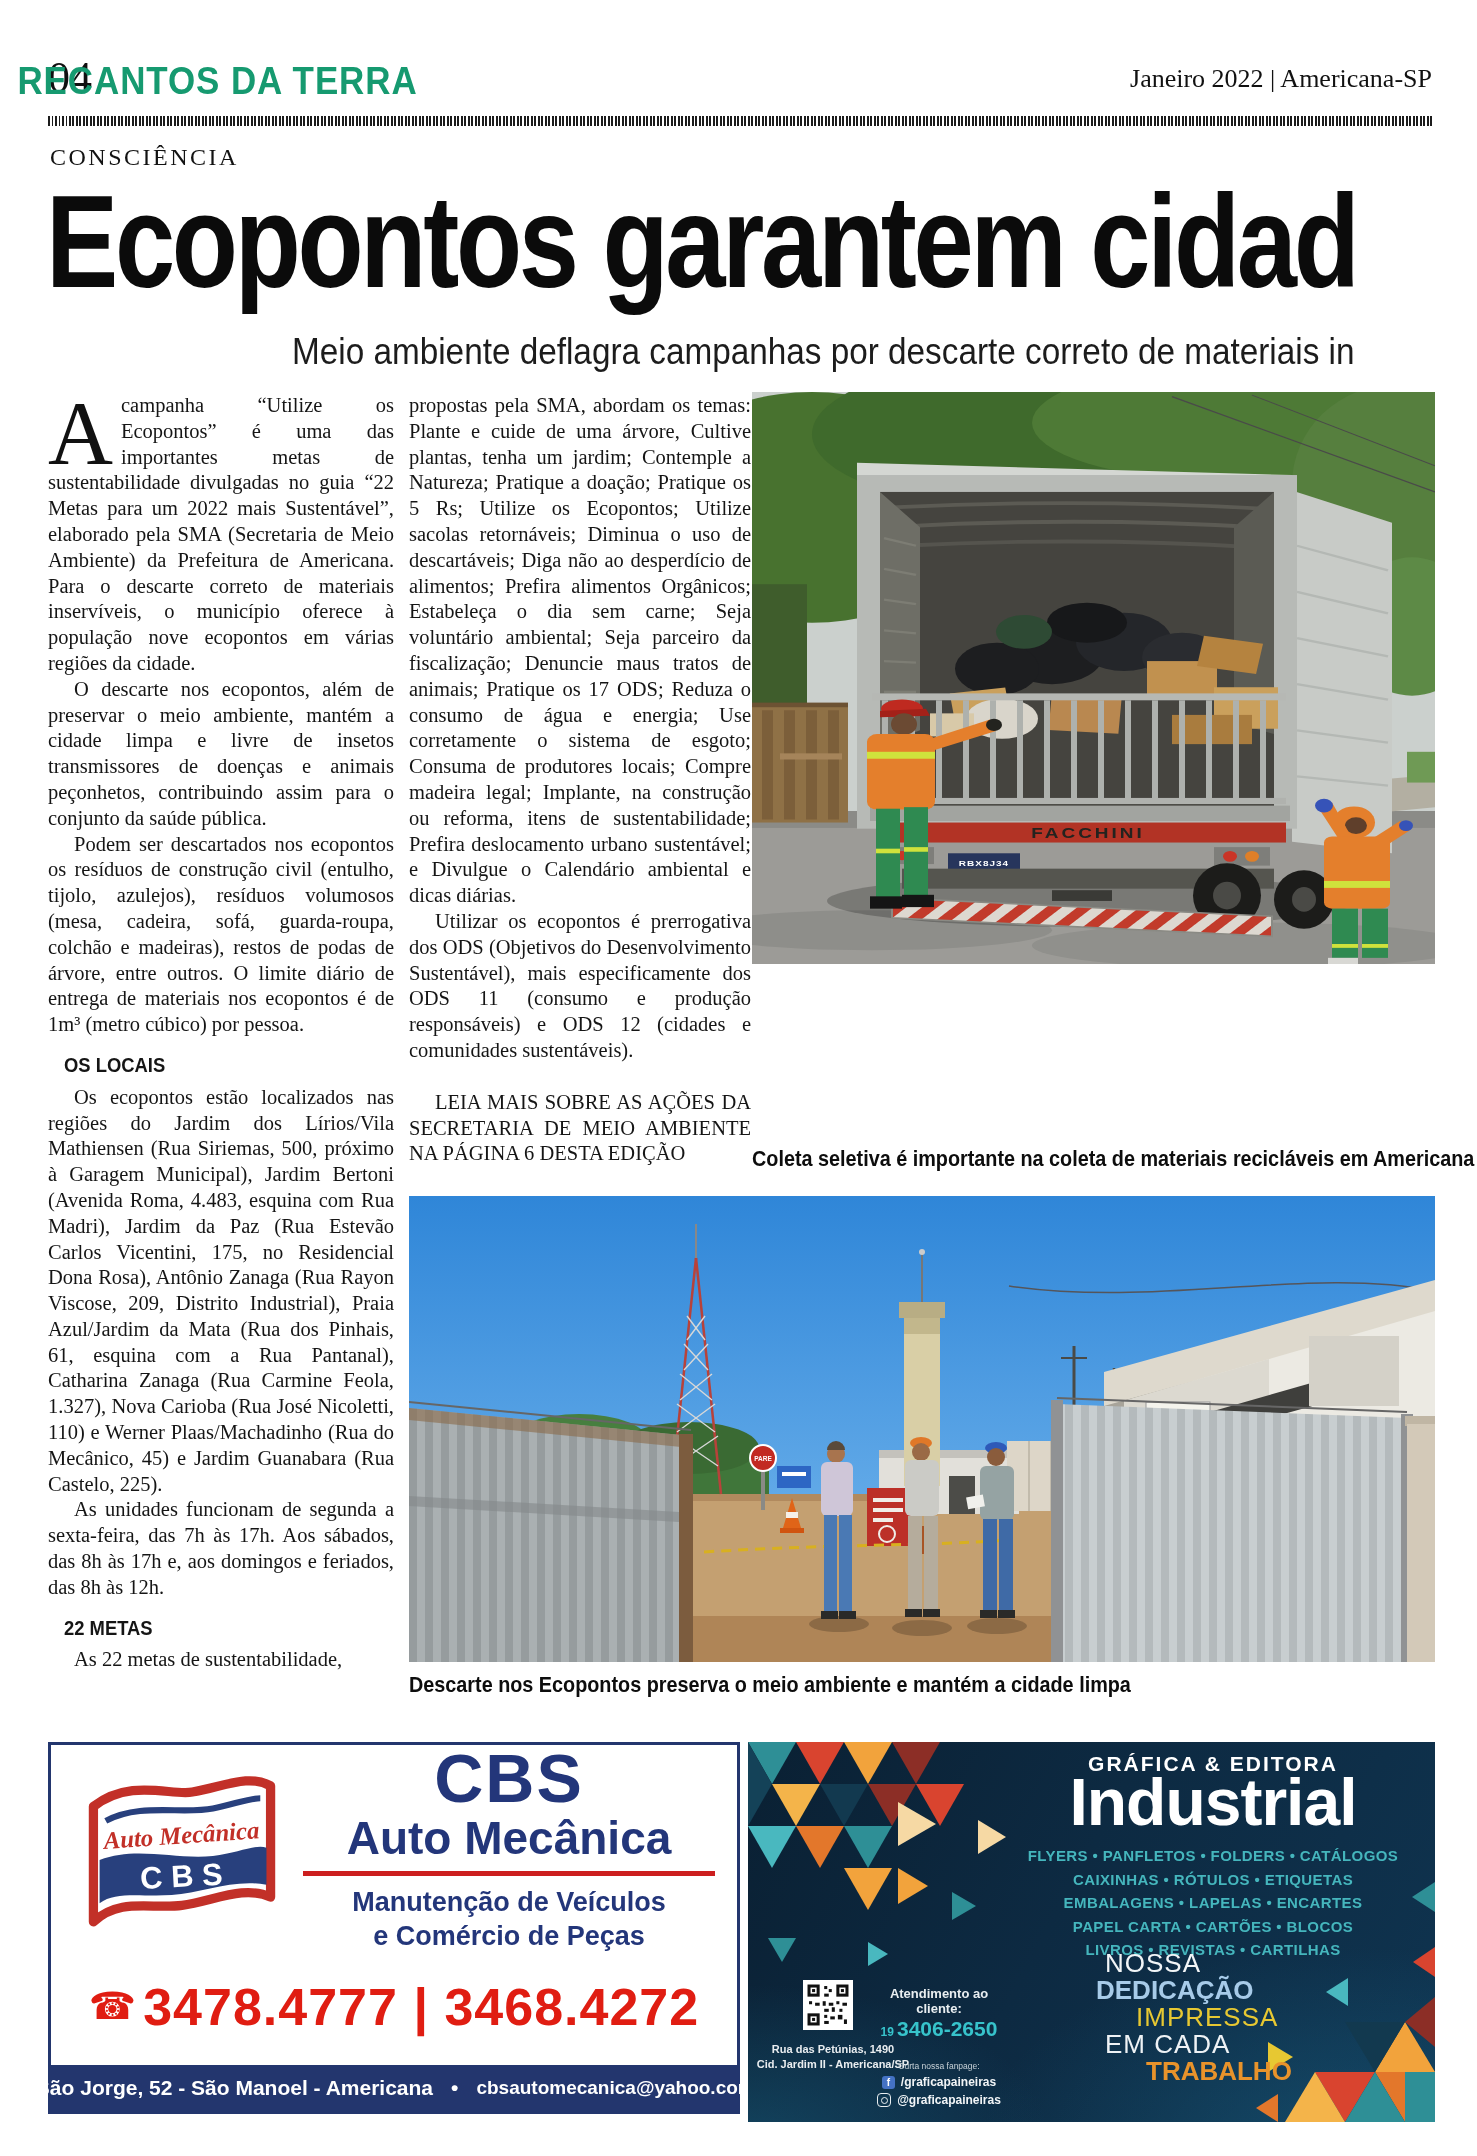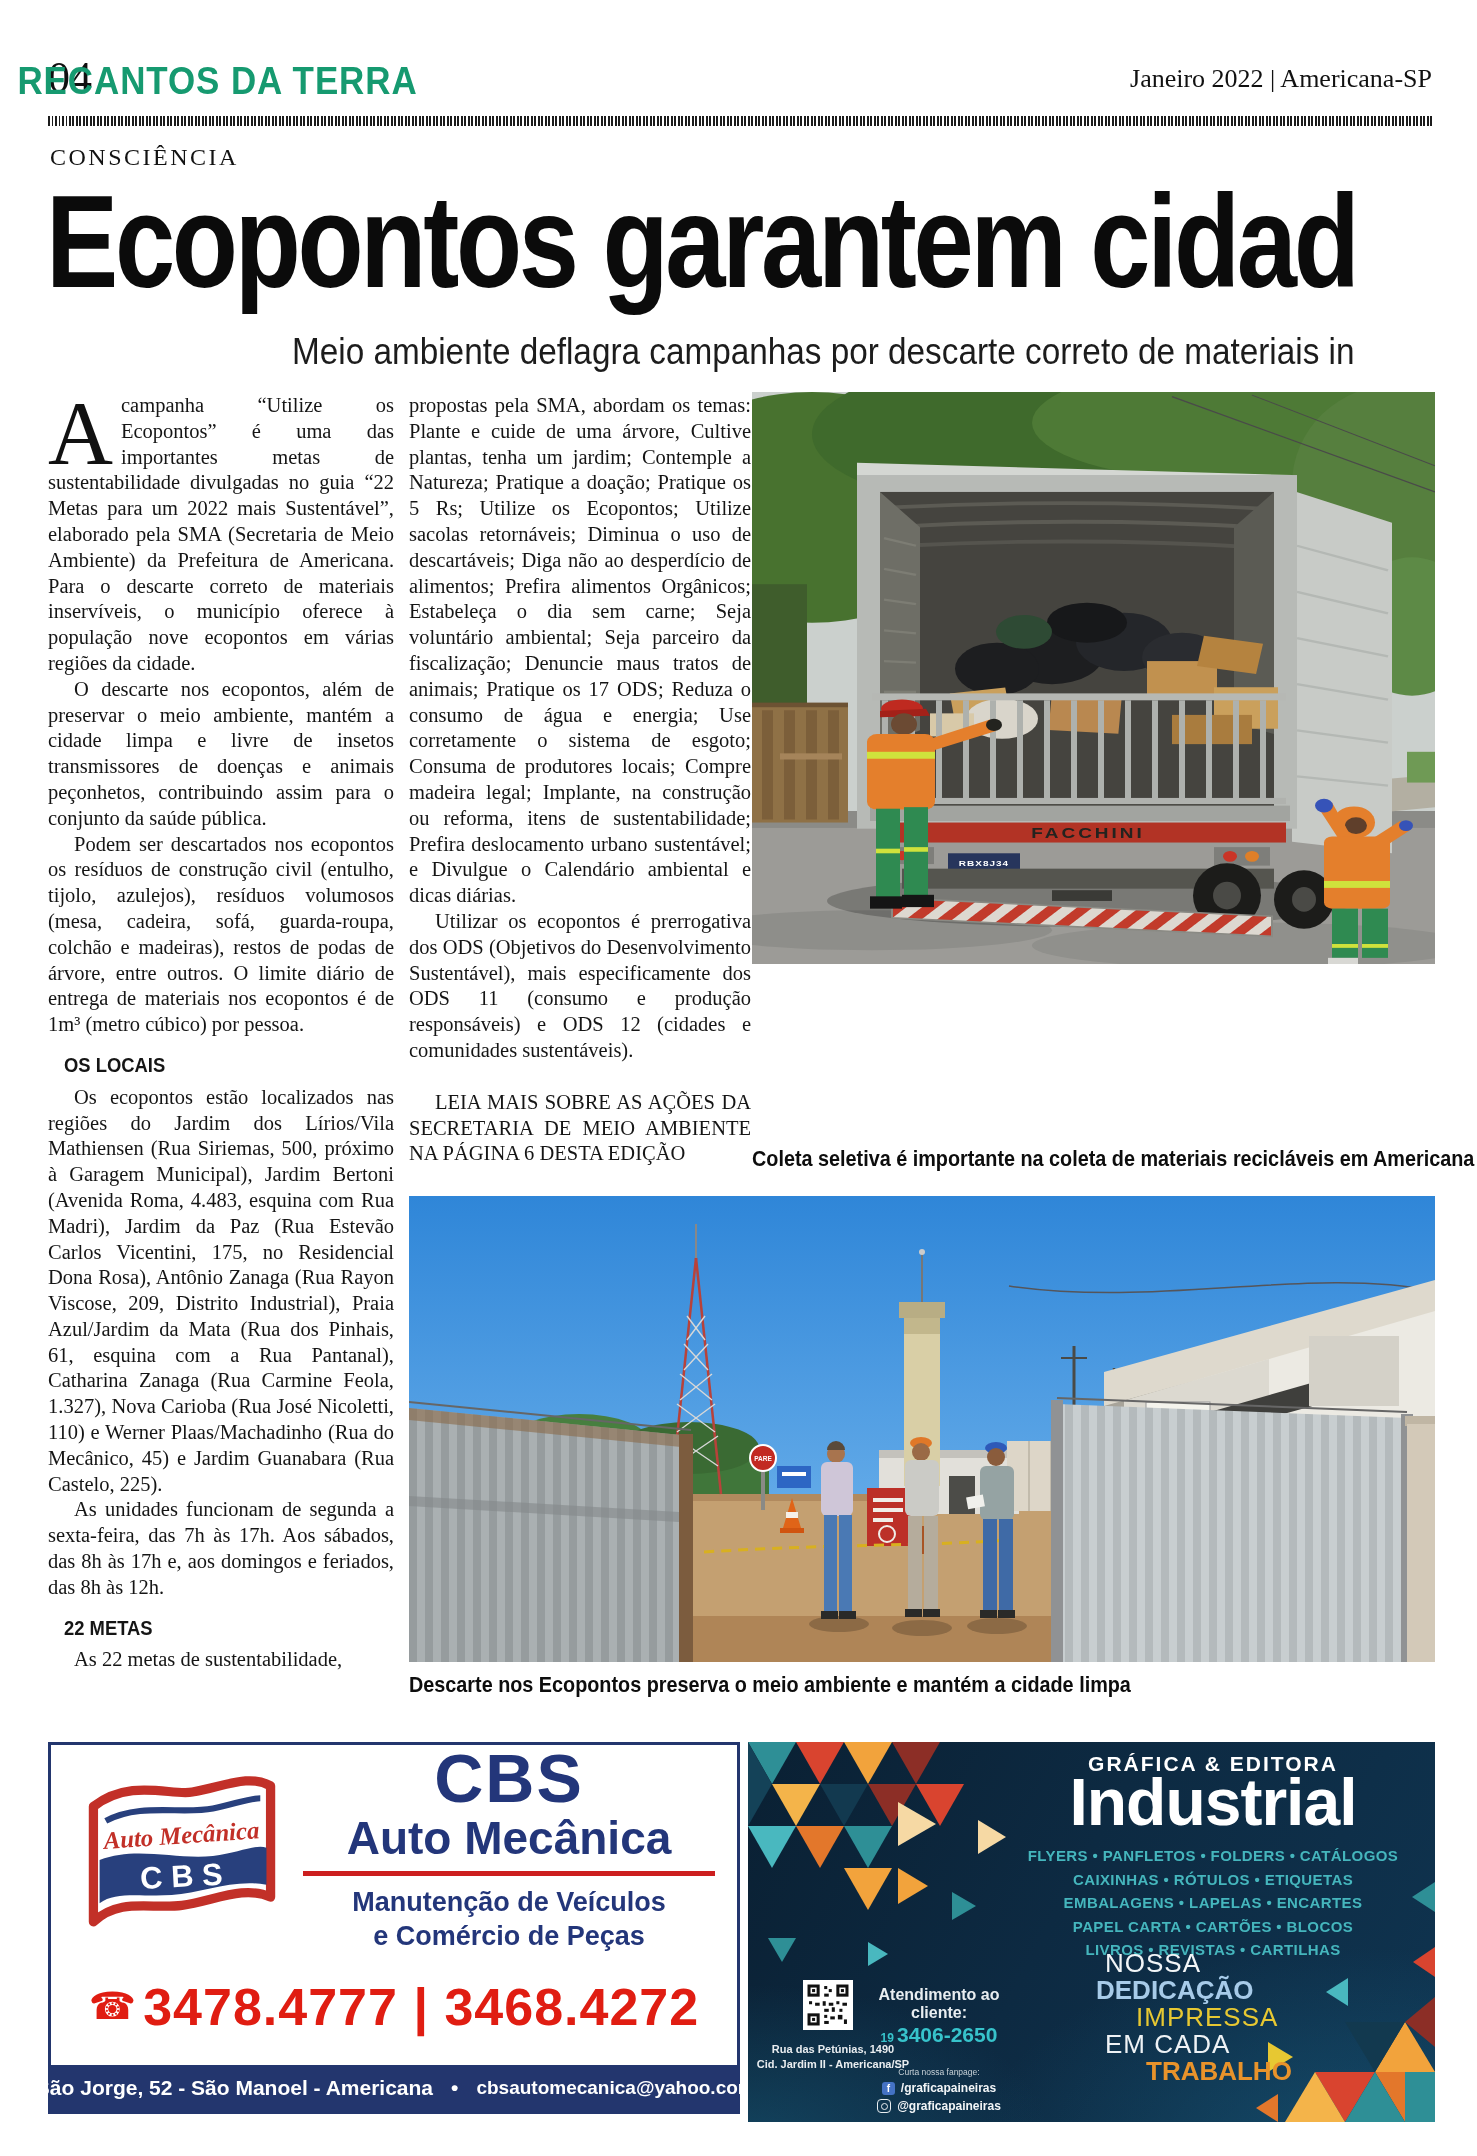--- a/index.html
+++ b/index.html
@@ -84,21 +84,21 @@
   .pn-s2{left:348px;top:233px;font-size:26px;font-weight:700;color:#a7cbe9;}
   .pn-s3{left:388px;top:260px;font-size:26px;font-weight:400;color:#e7c832;letter-spacing:1px;}
   .pn-s4{left:357px;top:287px;font-size:26px;font-weight:400;color:#eef2f5;letter-spacing:1px;}
   .pn-s5{left:398px;top:314px;font-size:26px;font-weight:700;color:#e8932b;}
   .pn-qr{position:absolute;left:55px;top:238px;width:50px;height:50px;background:#fff;padding:3px;box-sizing:border-box;}
   .pn-qr svg{display:block;width:100%;height:100%;}
   .pn-addr{position:absolute;left:5px;top:300px;width:160px;text-align:center;color:#e9edf0;
     font-family:"Liberation Sans",sans-serif;font-weight:700;font-size:11px;line-height:15px;}
   .pn-contact{position:absolute;left:118px;top:244px;width:146px;text-align:center;
     font-family:"Liberation Sans",sans-serif;color:#e9eef1;}
-  .pn-cl{font-size:16px;font-weight:700;}
+  .pn-cl{font-size:13px;font-weight:700;}
   .pn-phone{margin-top:2px;color:#37c3cb;font-weight:700;font-size:21px;line-height:22px;}
   .pn-phone .ddd{font-size:12px;font-weight:700;padding-right:3px;}
   .pn-fan{margin-top:18px;font-size:8.5px;color:#c7d1d7;}
   .pn-row{margin-top:4px;display:flex;align-items:center;justify-content:center;gap:6px;
     font-size:12px;font-weight:700;color:#f2f5f7;}
   .fb-ic{display:inline-block;width:13px;height:13px;border-radius:3px;background:#4472c4;color:#fff;
     font-family:"Liberation Sans",sans-serif;font-size:10px;font-weight:700;line-height:13px;text-align:center;}
   .ig-ic{position:relative;display:inline-block;width:12px;height:12px;border:1.5px solid #e9eef1;border-radius:4px;}
   .ig-ic::after{content:"";position:absolute;left:2.5px;top:2.5px;width:5px;height:5px;border:1.2px solid #e9eef1;border-radius:50%;}
   .pn-tri{position:absolute;left:0;top:0;width:100%;height:100%;}

